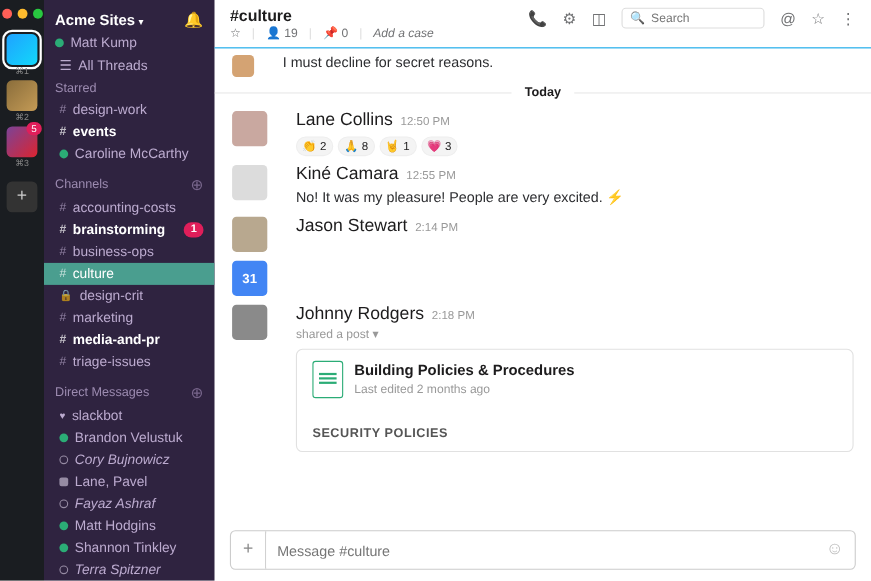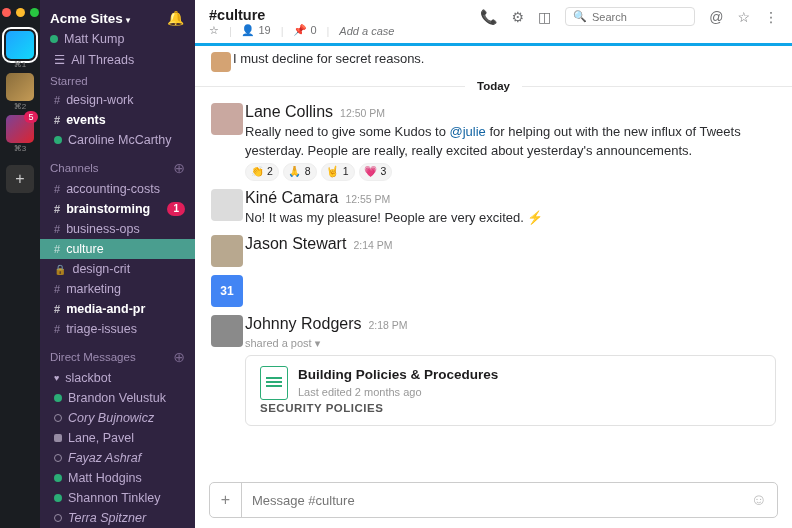--- a/index.html
+++ b/index.html
@@ -23,51 +23,51 @@
 .presence.away{border:1.5px solid #968ba3;background:transparent}
 .sb-item{padding:3px 10px 3px 14px;display:flex;align-items:center;gap:6px;cursor:pointer;white-space:nowrap;overflow:hidden;text-overflow:ellipsis}
 .sb-item.selected{background:#4a9e8f;color:#fff;font-weight:500}
 .sb-item.bold{color:#fff;font-weight:600}
 .sb-item .hash{opacity:.7;font-size:11px}
 .sb-item .lock{opacity:.7;font-size:10px}
 .sb-section{padding:10px 10px 3px;font-size:11.5px;color:#9c8bb0;display:flex;justify-content:space-between;align-items:center}
 .sb-section .plus{font-size:14px;color:#78668c}
 .sb-badge{background:#e01e5a;color:#fff;border-radius:9px;font-size:10px;padding:0 6px;margin-left:auto;line-height:14px}
 .main{flex:1;display:flex;flex-direction:column;min-width:0}
-.ch-header{border-bottom:3px solid #0ea5e9;padding:7px 14px 6px;display:flex;align-items:flex-start;gap:12px}
+.ch-header{border-bottom:1px solid #0ea5e9;padding:7px 14px 6px;display:flex;align-items:flex-start;gap:12px}
 .ch-hleft{flex:1;min-width:0}
 .ch-name{font-weight:800;font-size:14.5px}
 .ch-meta{display:flex;gap:10px;align-items:center;font-size:11px;color:#717274;margin-top:1px}
 .ch-actions{display:flex;gap:14px;align-items:center;color:#717274;font-size:14px}
 .search{display:flex;align-items:center;gap:5px;border:1px solid #ddd;border-radius:4px;padding:2px 7px;width:130px}
 .search input{border:none;outline:none;font-size:11px;width:100%}
 .messages{flex:1;overflow-y:auto;padding:4px 0 8px}
 .divider{display:flex;align-items:center;margin:6px 0}
 .divider::before,.divider::after{content:"";flex:1;height:1px;background:#e8e8e8}
 .divider span{padding:0 12px;font-size:11.5px;font-weight:700;color:#1d1c1d}
-.msg{display:flex;padding:3px 16px;gap:2px}
+.msg{display:flex;padding:3px 16px;gap:26px}
 .avatar{width:32px;height:32px;border-radius:4px;flex-shrink:0;margin-top:2px;background:#ddd;display:flex;align-items:center;justify-content:center;font-size:10px;color:#666}
 .avatar.cal{background:#4285f4;color:#fff;font-weight:700;font-size:12px}
 .msg-body{flex:1;min-width:0;font-size:13px;line-height:1.4}
 .msg-head{display:flex;align-items:baseline;gap:7px}
 .sender{font-weight:400;font-size:16px}
 .time{font-size:10.5px;color:#999}
 .msg-text{color:#2c2d30}
 .mention{color:#1264a3}
 .reactions{display:flex;gap:4px;margin-top:3px}
 .react{background:#f4f4f4;border:1px solid #eee;border-radius:10px;padding:0 5px;font-size:10.5px;display:flex;align-items:center;gap:2px;height:18px}
 .attach-bar{border-left:3px solid #2bac76;padding:3px 0 3px 10px;margin-top:4px}
 .attach-bar .title{color:#1264a3;font-weight:700;font-size:13px}
 .post{border:1px solid #e1e1e1;border-radius:6px;padding:10px 14px 8px;margin-top:4px}
 .post-head{display:flex;gap:10px;align-items:flex-start}
 .doc-icon{width:28px;height:34px;border:1.5px solid #2bac76;border-radius:3px;position:relative}
 .doc-icon::before{content:"";position:absolute;left:5px;right:5px;top:10px;height:2px;background:#2bac76;box-shadow:0 4px 0 #2bac76,0 8px 0 #2bac76}
 .post-title{font-weight:800;font-size:13.5px}
 .post-sub{font-size:11px;color:#999}
-.post-body{margin-top:0;font-size:11.5px}
+.post-body{margin-top:24px;font-size:11.5px}
 .post-h{letter-spacing:.5px;font-weight:600;color:#555}
 .shared{font-size:11px;color:#999;display:flex;align-items:center;gap:3px}
 .composer{border-top:none;padding:5px 14px 10px}
 .comp-wrap{display:flex;align-items:center;border:1.5px solid #ccc;border-radius:5px}
 .comp-plus{width:32px;height:34px;display:flex;align-items:center;justify-content:center;border-right:1.5px solid #ccc;color:#888;font-size:16px}
 .comp-wrap input{flex:1;border:none;outline:none;padding:8px 10px;font-size:13px}
 .comp-emoji{padding:0 10px;color:#bbb;font-size:16px}
 ::-webkit-scrollbar{width:8px}
 ::-webkit-scrollbar-thumb{background:#ccc;border-radius:4px}
 </style>
@@ -248,21 +248,20 @@
         <span>Today</span>
       </div>
     <div id="msgs">
         <div class="msg">
           <div class="avatar" style="background:#c9a8a0"></div>
           <div class="msg-body">
             <div class="msg-head">
               <span class="sender">Lane Collins</span>
               <span class="time">12:50 PM</span>
             </div>
-            <div class="msg-text">Really need to give some Kudos to <span class="mention">@julie</span> for helping out with the new influx of Tweets yesterday. People are really, really excited about yesterday's announcements.</div>
             <div class="reactions">
               <span class="react">👏 2</span>
               <span class="react">🙏 8</span>
               <span class="react">🤘 1</span>
               <span class="react">💗 3</span>
             </div>
           </div>
         </div>
         <div class="msg">
           <div class="avatar" style="background:#dcdcdc"></div>

